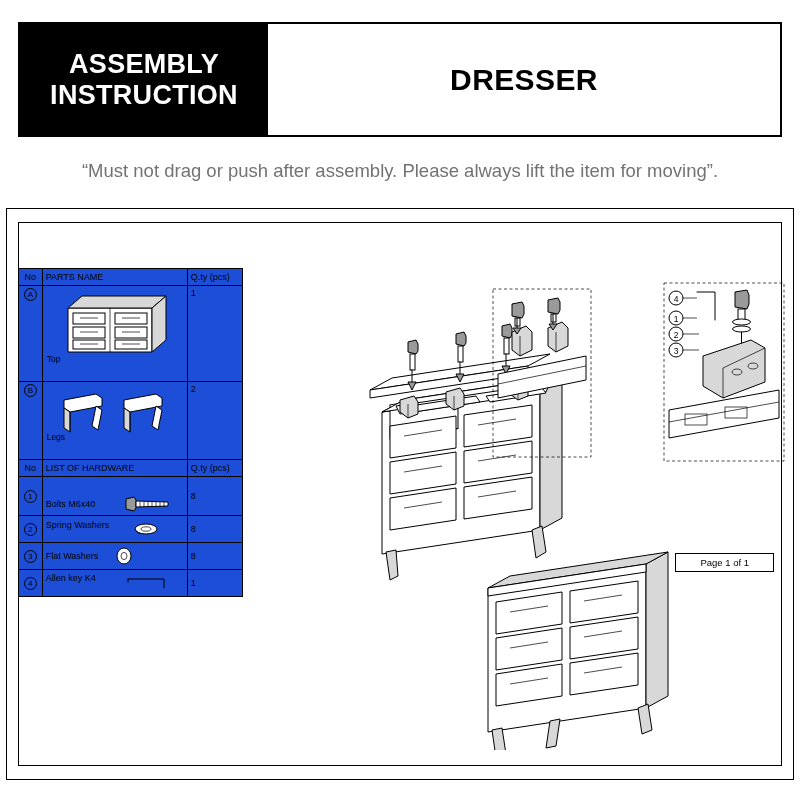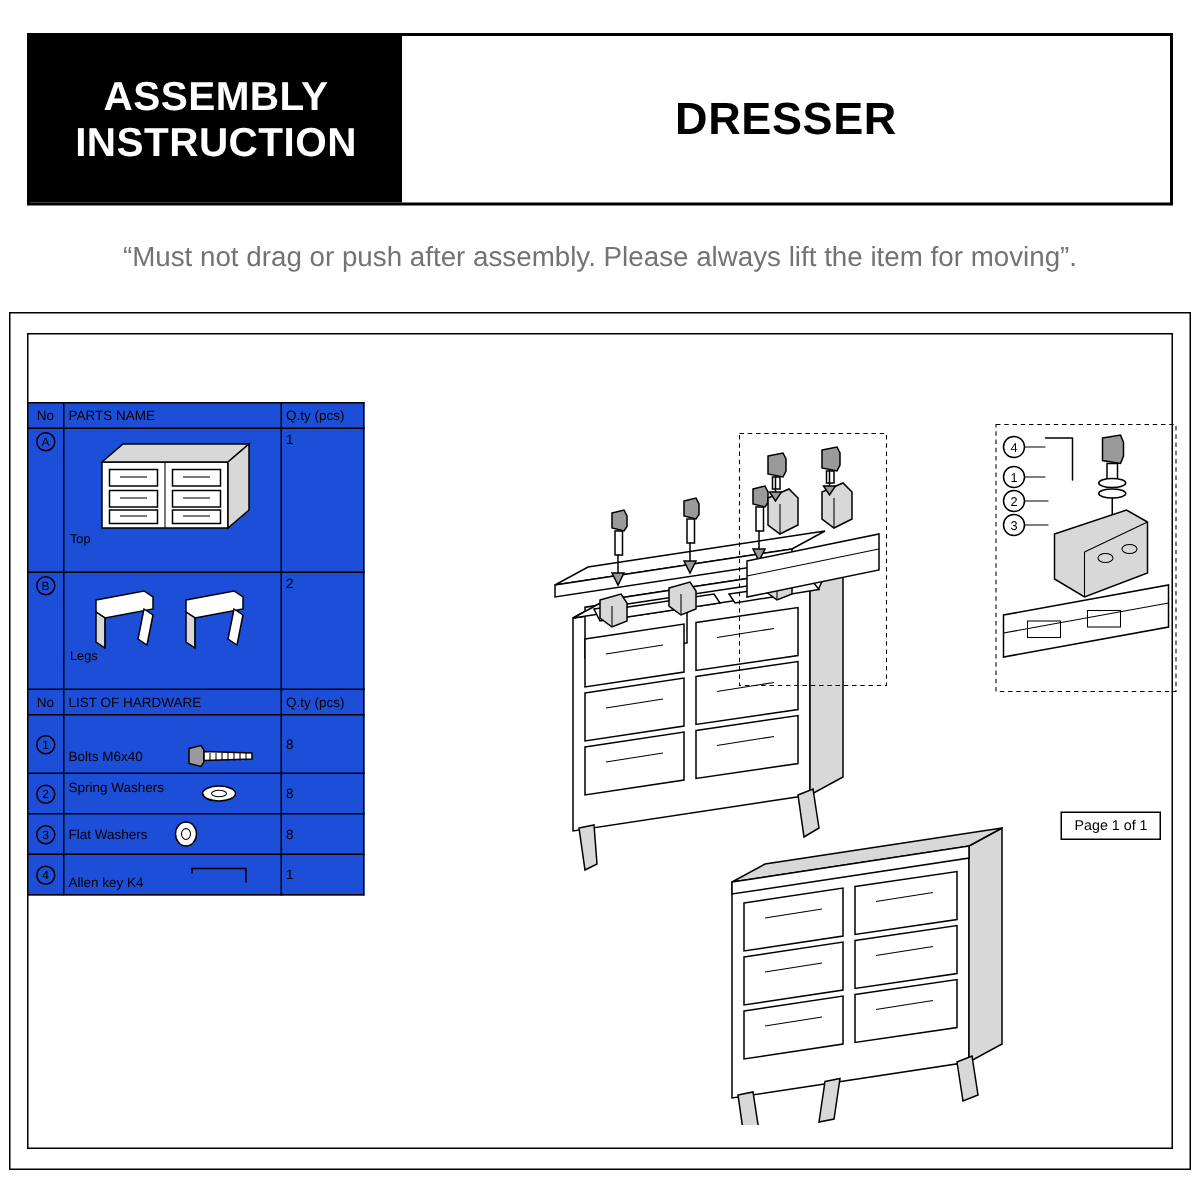--- a/index.html
+++ b/index.html
@@ -124,23 +124,23 @@
   .dfillg { fill: #d8d8d8; stroke: #000; stroke-width: 1; }
   .dfilld { fill: #9a9a9a; stroke: #000; stroke-width: 1; }
   .dash { fill: none; stroke: #000; stroke-width: 0.7; stroke-dasharray: 3 2.5; }
 
   .big-art { position: absolute; left: 250px; top: 230px; }
   .detail-a { position: absolute; left: 492px; top: 288px; }
   .detail-b { position: absolute; left: 663px; top: 282px; }
 
   .page-num {
     position: absolute;
-    right: 26px; bottom: 240px;
-    border: 1px solid #000;
-    padding: 3px 8px;
+    right: 26px; bottom: 228px;
+    border: 1px solid #000;
+    padding: 3px 24px;
     font-size: 9.5px;
     background: #fff;
   }
 </style>
 </head>
 <body>
 
 <div class="page">
 
   <div class="header">
@@ -285,21 +285,21 @@
         </div>
       </td>
       <td class="col-qty">8</td>
     </tr>
 
     <tr class="hw-row">
       <td class="col-no">
         <span class="circnum">4</span>
       </td>
       <td class="col-name">
-        <div style="display:flex;align-items:flex-end;justify-content:space-between;">
+        <div style="display:flex;align-items:flex-start;justify-content:space-between;">
           <span class="hw-name">Allen key K4</span>
           <span class="hw-pic">
             <svg width="56" height="20" viewBox="0 0 56 20">
               <path class="d" d="M8 6 L44 6 L44 15"></path>
               <line class="d" x1="8" y1="6" x2="8" y2="9"></line>
             </svg>
           </span>
         </div>
       </td>
       <td class="col-qty">1</td>

